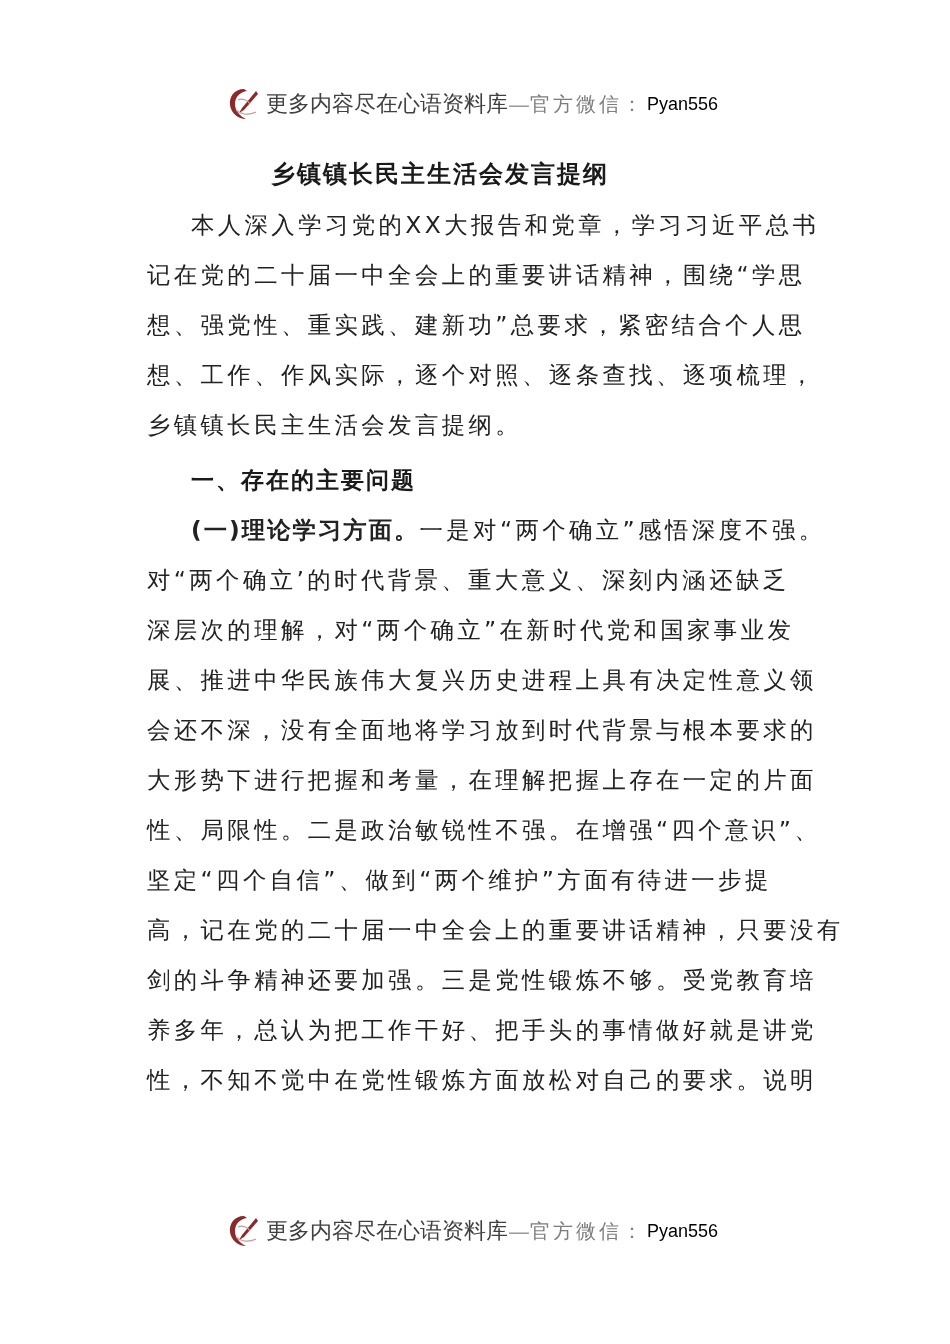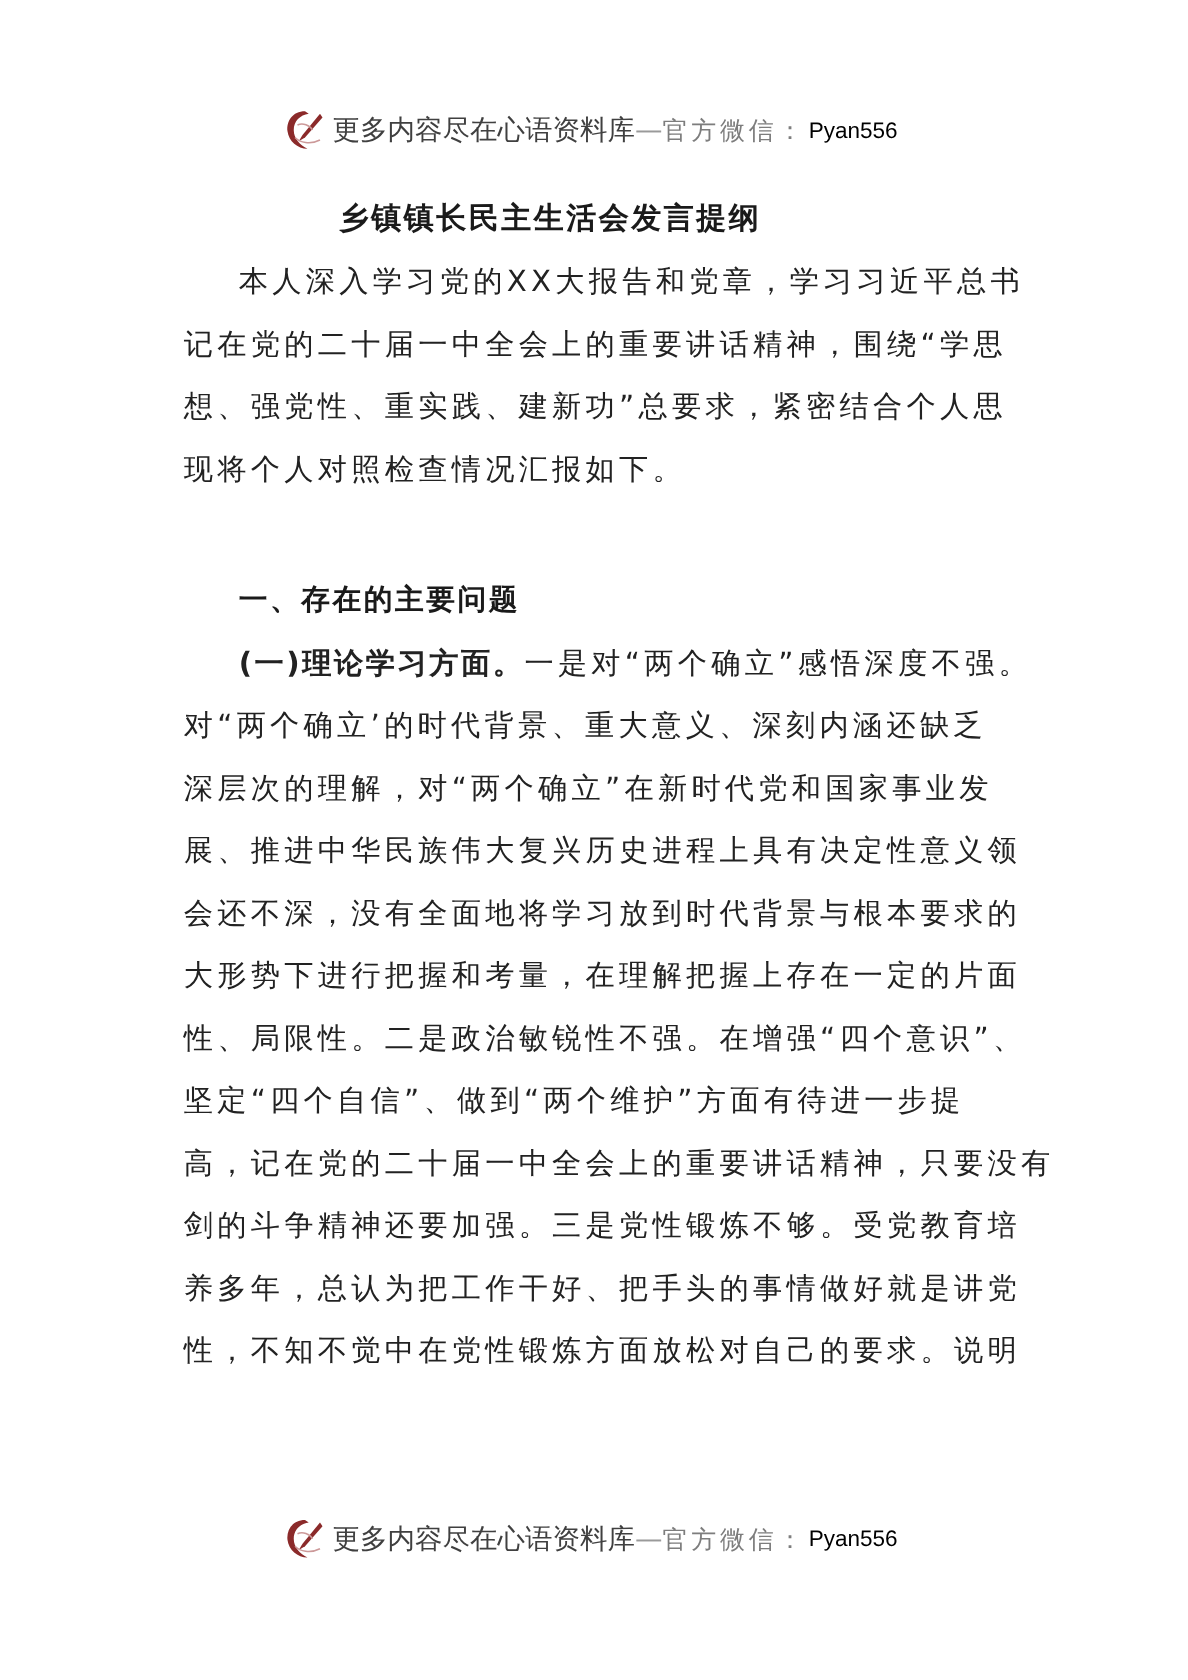--- a/index.html
+++ b/index.html
@@ -40,21 +40,22 @@
   <span class="wm-official">官方微信：</span>
   <span class="wm-id">Pyan556</span>
 </div>
 
 <div class="title">乡镇镇长民主生活会发言提纲</div>
 
 <div class="para" style="top:200px;">
   <span class="line indent">本人深入学习党的XX大报告和党章，学习习近平总书</span>
   <span class="line">记在党的二十届一中全会上的重要讲话精神，围绕“学思</span>
   <span class="line">想、强党性、重实践、建新功”总要求，紧密结合个人思</span>
-  <span class="line">现将个人对照检查情况汇报如下。</span>
+  <span class="line">想、工作、作风实际，逐个对照、逐条查找、逐项梳理，</span>
+  <span class="line">乡镇镇长民主生活会发言提纲。</span>
 </div>
 
 <div class="heading1">一、存在的主要问题</div>
 
 <div class="para" style="top:505px;">
   <span class="line indent"><span class="bold">(一)理论学习方面。</span><span>一是对“两个确立”感悟深度不强。</span></span>
   <span class="line">对“两个确立’的时代背景、重大意义、深刻内涵还缺乏</span>
   <span class="line">深层次的理解，对“两个确立”在新时代党和国家事业发</span>
   <span class="line">展、推进中华民族伟大复兴历史进程上具有决定性意义领</span>
   <span class="line">会还不深，没有全面地将学习放到时代背景与根本要求的</span>

